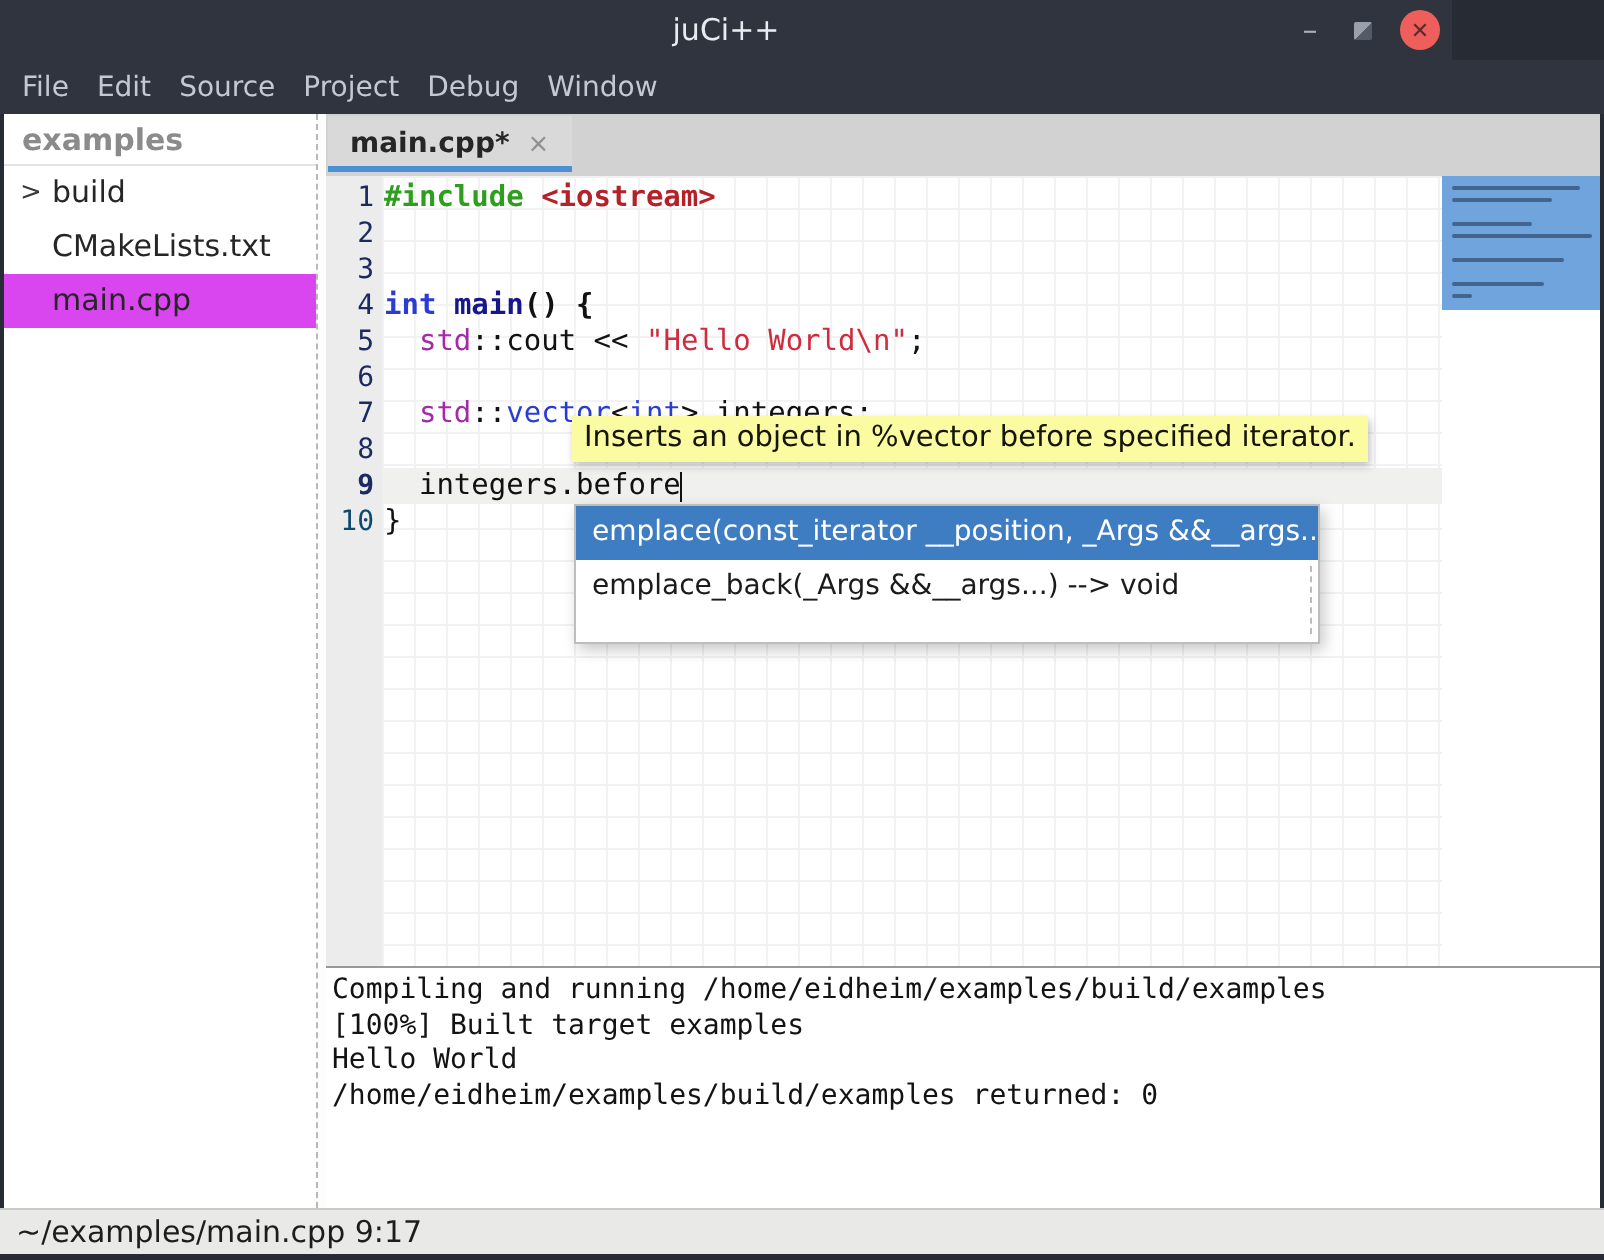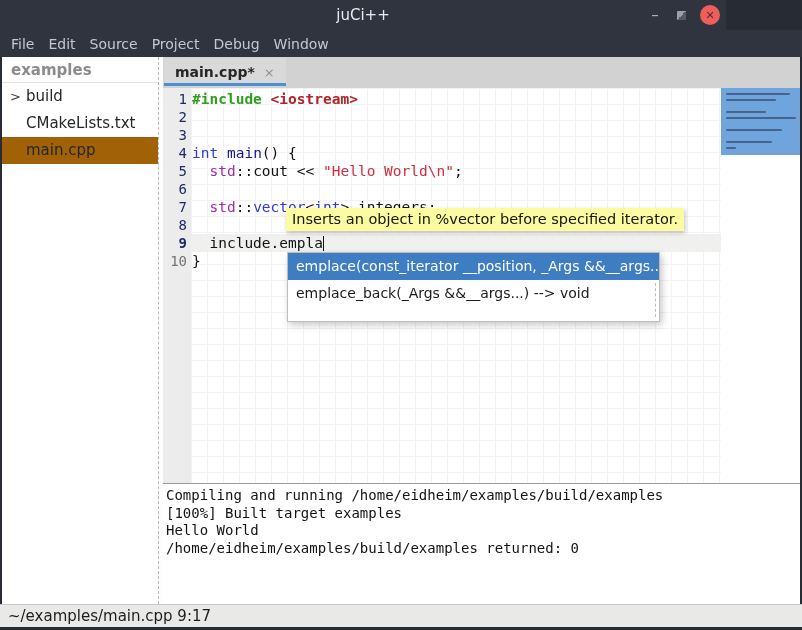--- a/index.html
+++ b/index.html
@@ -20,21 +20,21 @@
   
   .menubar { position:absolute; left:0; top:30px; width:802px; height:27px; background:#2f343f;
              display:flex; align-items:center; gap:14px; padding-left:11px; }
   .menu-item { color:#c3c8d1; font-size:14px; cursor:default; }
 
   
   .sidebar { position:absolute; left:2px; top:57px; width:156px; bottom:26px; background:#ffffff; }
   .sidebar-header { height:26px; line-height:26px; padding-left:9px; color:#8b8b8b; font-weight:bold;
                     font-size:15px; border-bottom:1px solid #e3e3e3; background:#fff; }
   .tree-item { position:relative; height:27px; line-height:27px; font-size:15px; color:#262626; white-space:nowrap; }
-  .tree-item.selected { background:#a16207; }
+  .tree-item.selected { background:#d946ef; }
   .tree-chevron { position:absolute; left:8px; top:0; color:#3a3a3a; font-size:13px; }
   .tree-label { position:absolute; left:24px; top:0; }
   .pane-sep { position:absolute; left:158px; top:57px; width:5px; bottom:26px; background:#fdfdfd;
               border-left:1px dashed #b8b8b8; }
 
   
   .tabbar { position:absolute; left:163px; top:57px; right:2px; height:31px; background:#d2d2d2; }
   .tab { position:absolute; left:1px; top:1px; bottom:2px; display:flex; align-items:center; gap:9px;
          padding:0 11px; background:#d9d9d9; }
   .tab-label { font-size:14px; font-weight:bold; color:#262626; }
@@ -137,33 +137,33 @@
     <div class="gutter" id="gutter">
         <div class="gutter-num" style="top: 2px; color: rgb(28, 42, 97);">1</div>
         <div class="gutter-num" style="top: 20px; color: rgb(28, 42, 97);">2</div>
         <div class="gutter-num" style="top: 38px; color: rgb(28, 42, 97);">3</div>
         <div class="gutter-num" style="top: 56px; color: rgb(28, 42, 97);">4</div>
         <div class="gutter-num" style="top: 74px; color: rgb(28, 42, 97);">5</div>
         <div class="gutter-num" style="top: 92px; color: rgb(28, 42, 97);">6</div>
         <div class="gutter-num" style="top: 110px; color: rgb(28, 42, 97);">7</div>
         <div class="gutter-num" style="top: 128px; color: rgb(28, 42, 97);">8</div>
         <div class="gutter-num current" style="top: 146px; color: rgb(28, 42, 97);">9</div>
-        <div class="gutter-num" style="top: 164px; color: #737373;">10</div>
+        <div class="gutter-num" style="top: 164px; color: #0c4a6e;">10</div>
       </div>
     <div class="code-area"></div>
     <div class="current-line" id="current-line" style="top: 146px;"></div>
     <div class="code-lines" id="code-lines">
         <div class="code-line" style="top: 2px; font-weight: bold;"><span style="color: rgb(47, 158, 30);">#include </span><span style="color: rgb(178, 34, 40);">&lt;iostream&gt;</span></div>
         <div class="code-line" style="top: 38px;"></div>
-        <div class="code-line" style="top: 56px;"><span style="color: rgb(43, 60, 208);">int</span><span style="color: rgb(17, 17, 17);"> </span><span style="color: rgb(23, 23, 140);">main</span><span style="color: rgb(17, 17, 17);">() {</span></div>
+        <div class="code-line" style="top: 56px; font-weight: bold;"><span style="color: rgb(43, 60, 208);">int</span><span style="color: rgb(17, 17, 17);"> </span><span style="color: rgb(23, 23, 140);">main</span><span style="color: rgb(17, 17, 17);">() {</span></div>
         <div class="code-line" style="top: 74px;"><span style="color: rgb(17, 17, 17);">  </span><span style="color: rgb(160, 44, 166);">std</span><span style="color: rgb(17, 17, 17);">::cout &lt;&lt; </span><span style="color: rgb(205, 45, 63);">"Hello World\n"</span><span style="color: rgb(17, 17, 17);">;</span></div>
         <div class="code-line" style="top: 92px;"></div>
         <div class="code-line" style="top: 110px;"><span style="color: rgb(17, 17, 17);">  </span><span style="color: rgb(160, 44, 166);">std</span><span style="color: rgb(17, 17, 17);">::</span><span style="color: rgb(43, 60, 208);">vector</span><span style="color: rgb(17, 17, 17);">&lt;</span><span style="color: rgb(43, 60, 208);">int</span><span style="color: rgb(17, 17, 17);">&gt; integers;</span></div>
         <div class="code-line" style="top: 128px;"></div>
-        <div class="code-line" style="top: 146px;"><span style="color: rgb(17, 17, 17);">  include.empla</span><span class="caret"></span></div>
+        <div class="code-line" style="top: 146px;"><span style="color: rgb(17, 17, 17);">  integers.before</span><span class="caret"></span></div>
         <div class="code-line" style="top: 164px;"><span style="color: rgb(17, 17, 17);">}</span></div>
       </div>
     <div class="minimap">
       <div class="minimap-viewport" id="minimap-viewport" style="background: rgb(111, 164, 221);"></div>
       <div id="minimap-bars">
           <div class="mini-bar" style="top: 5px; left: 5px; width: 64px;"></div>
           <div class="mini-bar" style="top: 11px; left: 5px; width: 50px;"></div>
           <div class="mini-bar" style="top: 23px; left: 5px; width: 40px;"></div>
           <div class="mini-bar" style="top: 29px; left: 5px; width: 70px;"></div>
           <div class="mini-bar" style="top: 41px; left: 5px; width: 56px;"></div>

